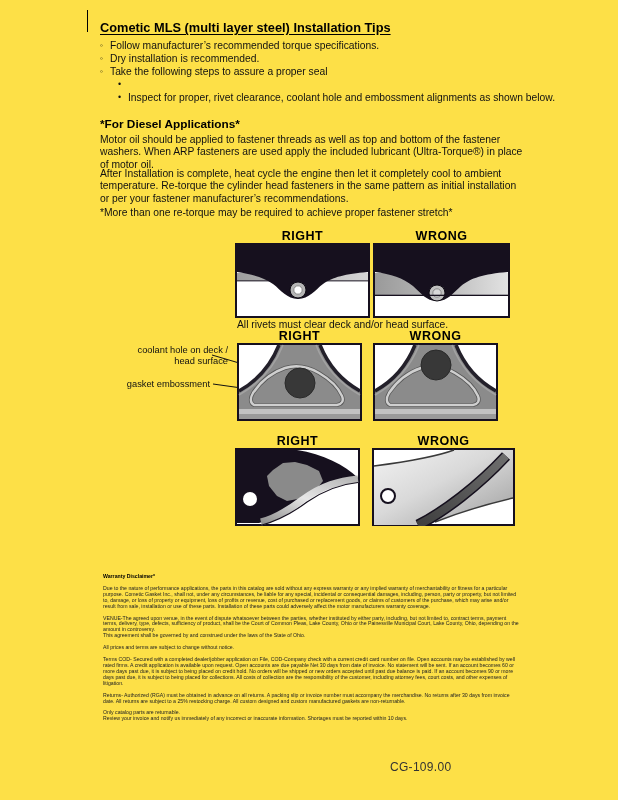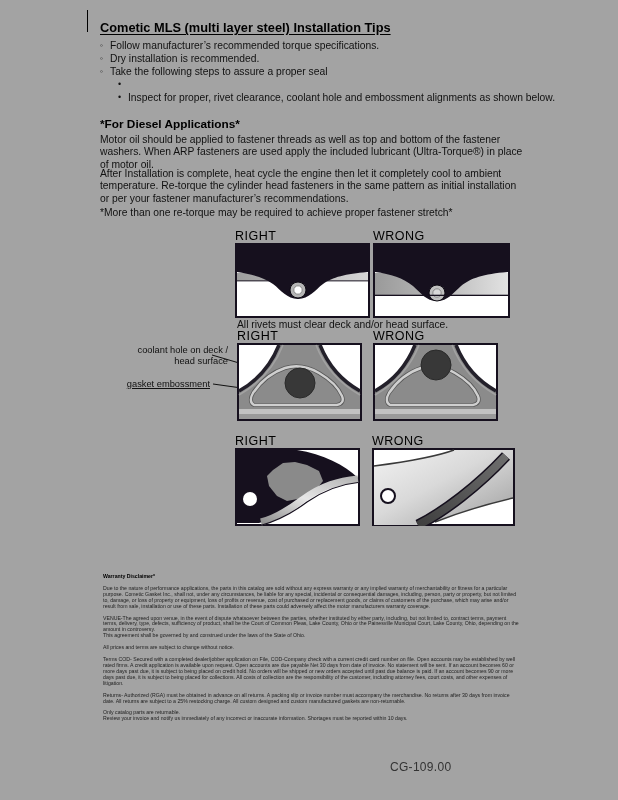--- a/index.html
+++ b/index.html
@@ -1,34 +1,34 @@
 <!DOCTYPE html>
 <html><head>
 <meta charset="utf-8">
 <style>
   html,body{margin:0;padding:0;background:#fff;}
   #page{
-    position:relative;width:618px;height:800px;background:#a3a3a3;
+    position:relative;width:618px;height:800px;background:#fde047;
     font-family:"Liberation Sans","DejaVu Sans",sans-serif;color:#1a1a1a;overflow:hidden;
   }
   .abs{position:absolute;}
   #left-mark{left:87px;top:10px;width:1px;height:22px;background:#000;}
   #title{left:100px;top:20px;font-size:12.8px;font-weight:bold;color:#000;
     text-decoration:underline;text-underline-offset:2px;white-space:nowrap;}
   .b-item{display:flex;align-items:flex-start;white-space:nowrap;font-size:10.3px;line-height:13px;color:#111;}
   .b-item .mk{width:10px;flex:0 0 10px;font-size:8px;line-height:13px;}
   .b-item.sub{margin-left:18px;}
   .b-item.sub .mk{font-size:9px;}
   #bullets{left:100px;top:39px;}
   #diesel-heading{left:100px;top:117px;font-size:11.8px;font-weight:bold;color:#000;white-space:nowrap;}
   .para{left:100px;width:428px;font-size:10.3px;line-height:12.3px;color:#111;}
   #diesel-p1{top:134px;}
   #diesel-p2{top:168px;}
   #diesel-note{top:207px;white-space:nowrap;}
-  .rw-label{font-size:12.5px;font-weight:normal;color:#000;text-align:left;letter-spacing:0.5px;}
+  .rw-label{font-size:12.5px;font-weight:bold;color:#000;text-align:center;letter-spacing:0.5px;}
   .dbox{border:0;}
   .caption{font-size:10.3px;color:#111;white-space:nowrap;}
   .caption2{font-size:10.3px;color:#111;}
   .side-label{font-size:9.3px;color:#111;text-align:right;line-height:10.5px;}
   #disclaimer{left:103px;top:574px;width:417px;font-size:5.2px;line-height:5.9px;color:#222;}
   #disclaimer .dh{font-weight:bold;margin:0 0 6px 0;color:#000;}
   #disclaimer p{margin:0 0 6px 0;}
   #disclaimer p.tight{margin:0;}
   #footer-code{left:390px;top:760px;font-size:12px;color:#333;letter-spacing:0.3px;}
   svg{display:block;}
@@ -108,21 +108,21 @@
       <rect x="2" y="51.7" width="133" height="1.3" fill="#16101e"></rect>
     </svg>
   </div>
 
   <div class="abs caption" style="left:237px;top:319px;">All rivets must clear deck and/or head surface.</div>
 
   <div class="abs rw-label" style="left:237px;top:329px;width:125px;">RIGHT</div>
   <div class="abs rw-label" style="left:373px;top:329px;width:125px;">WRONG</div>
 
   <div class="abs side-label" style="left:110px;top:345px;width:98px;margin-left:20px;">coolant hole on deck / head surface</div>
-  <div class="abs side-label" style="left:110px;top:379px;width:100px;text-decoration:underline;">gasket embossment</div>
+  <div class="abs side-label" style="left:110px;top:379px;width:100px;">gasket embossment</div>
 
   <svg class="abs" style="left:205px;top:348px;pointer-events:none;" width="130" height="50" viewBox="0 0 130 50">
     <line x1="7" y1="7" x2="95" y2="33" stroke="#111" stroke-width="1"></line>
     <line x1="8" y1="36" x2="58" y2="43" stroke="#111" stroke-width="1"></line>
   </svg>
 
   <div class="abs dbox" style="left:237px;top:343px;">
     <svg width="125" height="78" viewBox="0 0 125 78">
       <rect x="1" y="1" width="123" height="76" fill="#8b8b8b" stroke="#16101e" stroke-width="2"></rect>
       <rect x="2" y="66" width="121" height="5" fill="#c2c2c2"></rect>

